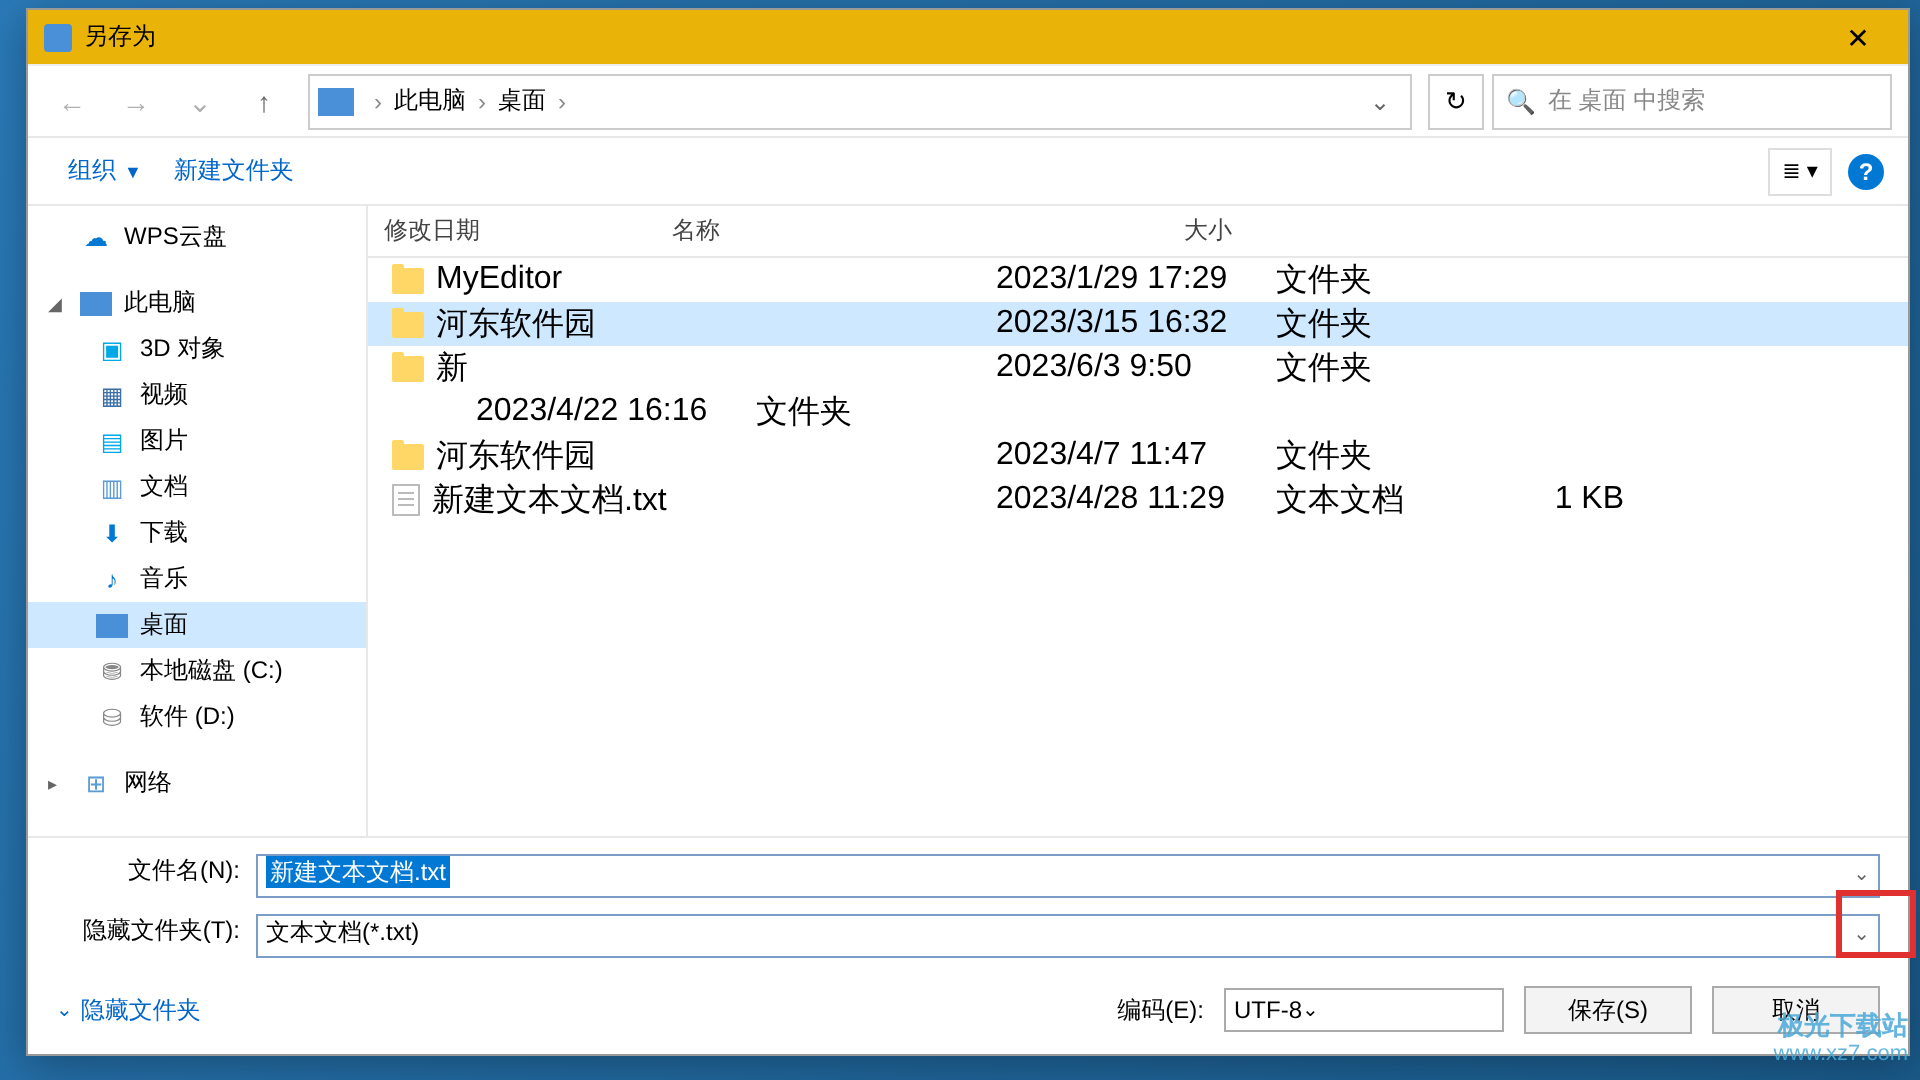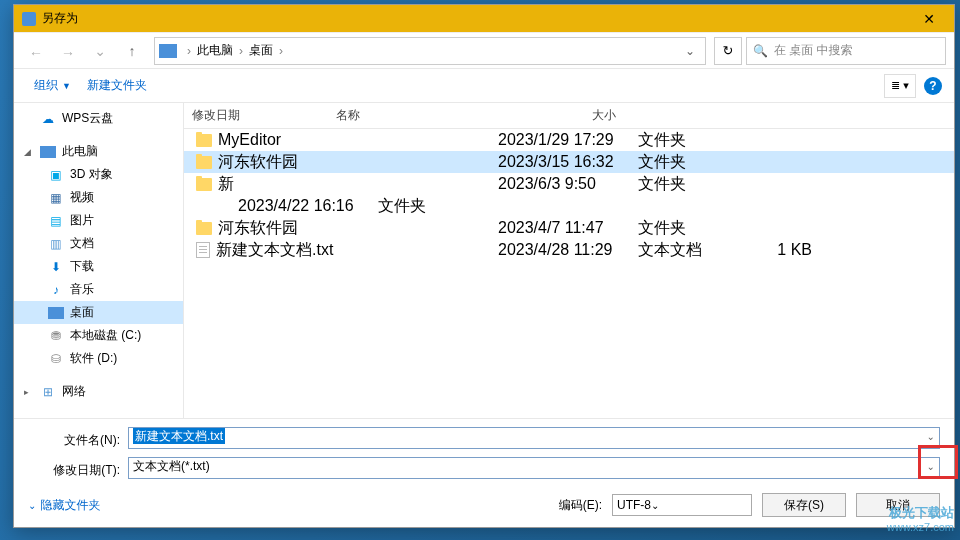--- a/index.html
+++ b/index.html
@@ -58,21 +58,21 @@
 .row .c { padding: 0 8px; overflow: hidden; white-space: nowrap; }
 .row .c-name { width: 260px; display: flex; align-items: center; gap: 6px; padding-left: 12px; }
 .row .c-date { width: 140px; margin-left: 46px; }
 .row .c-type { width: 110px; }
 .row .c-size { width: 80px; text-align: right; }
 .ico-folder { width: 16px; height: 13px; background: #ffd766; border-radius: 1px; display: inline-block; position: relative; }
 .ico-folder::before { content: ''; position: absolute; top: -2px; left: 0; width: 6px; height: 3px; background: #ffd766; border-radius: 1px 1px 0 0; }
 .ico-txt { width: 14px; height: 16px; background: #fff; border: 1px solid #bbb; display: inline-block; position: relative; }
 .ico-txt::after { content: ''; position: absolute; top: 3px; left: 2px; right: 2px; height: 1px; background: #bbb; box-shadow: 0 3px 0 #bbb, 0 6px 0 #bbb; }
 .bottom { border-top: 1px solid #e8e8e8; padding: 8px 14px; display: flex; flex-direction: column; gap: 8px; font-size: 12px; }
-.field-row { display: flex; align-items: flex-end; gap: 8px; }
+.field-row { display: flex; align-items: flex-start; gap: 8px; }
 .field-label { width: 92px; text-align: right; }
 .field-input { flex: 1; height: 22px; border: 1px solid #7a9ec8; padding: 0 4px; font-size: 12px; position: relative; background: #fff; }
 .field-input.highlighted { background: #fff; }
 .field-input .sel-text { background: #0078d4; color: #fff; padding: 1px 2px; }
 .field-input .chev { position: absolute; right: 4px; top: 3px; color: #666; font-size: 10px; }
 .footer { display: flex; align-items: center; padding: 6px 14px 10px; gap: 10px; font-size: 12px; }
 .hide-folders { color: #0066cc; display: flex; align-items: center; gap: 4px; cursor: pointer; }
 .footer-spacer { flex: 1; }
 .enc-label { }
 .enc-select { width: 140px; height: 22px; border: 1px solid #aaa; padding: 0 4px; display: flex; align-items: center; justify-content: flex-start; background: #fff; }
@@ -248,21 +248,21 @@
 
   <div class="bottom" style="position:relative">
     <div class="field-row">
       <div class="field-label"><span>文件名(N):</span></div>
       <div class="field-input highlighted">
         <span class="sel-text">新建文本文档.txt</span>
         <span class="chev">⌄</span>
       </div>
     </div>
     <div class="field-row">
-      <div class="field-label"><span>修改日期(T):</span></div>
+      <div class="field-label"><span>隐藏文件夹(T):</span></div>
       <div class="field-input">
         <span>文本文档(*.txt)</span>
         <span class="chev">⌄</span>
       </div>
     </div>
     <div class="red-box" style="right:-4px; top:26px; width:40px; height:34px;"></div>
   </div>
 
   <div class="footer">
     <div class="hide-folders">

